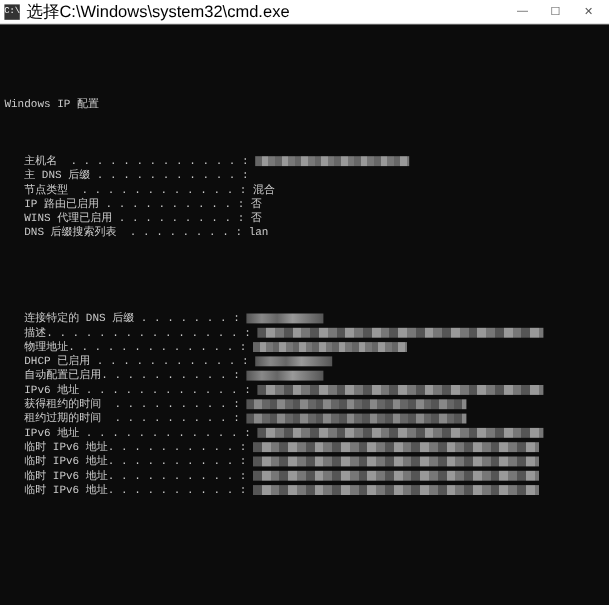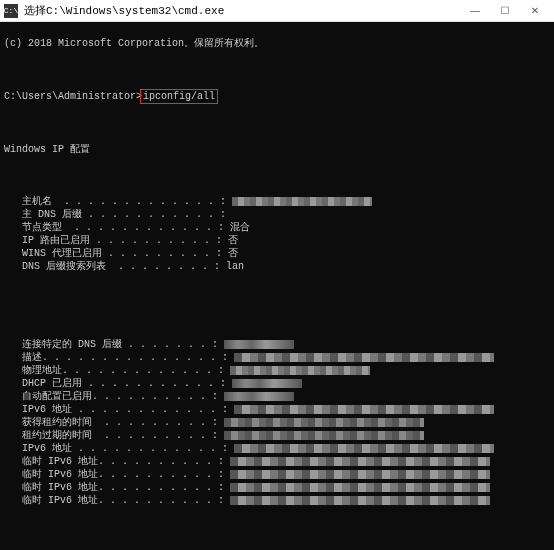--- a/index.html
+++ b/index.html
@@ -27,22 +27,22 @@
       margin-right: 6px;
       display: flex;
       align-items: center;
       justify-content: center;
       font-size: 8px;
       color: #fff;
     }
     .titlebar-text {
       flex: 1;
       color: #000;
-      font-family: Liberation Mono, monospace;
-      font-size: 11px;
+      font-family: Liberation Sans, sans-serif;
+      font-size: 15px;
     }
     .titlebar-controls {
       display: flex;
       gap: 0;
     }
     .titlebar-btn {
       width: 30px;
       height: 20px;
       display: flex;
       align-items: center;
@@ -80,23 +80,21 @@
     </div>
   <div class="titlebar-text">选择C:\Windows\system32\cmd.exe</div>
   <div class="titlebar-controls">
     <div class="titlebar-btn">—</div>
     <div class="titlebar-btn">☐</div>
     <div class="titlebar-btn">✕</div>
   </div>
 </div>
 
 <div class="terminal">
-<span class="line">(c) 2018 Microsoft Corporation。保留所有权利。</span>
 <span class="line"> </span>
-<span class="line"><span>C:\Users\Administrator&gt;</span><span class="highlight-box"><span>ipconfig/all</span></span></span>
 <span class="line"> </span>
 <span class="line">Windows IP 配置</span>
 <span class="line"> </span>
 <div id="sec-ip"><div class="row"><span class="label-col">   主机名  . . . . . . . . . . . . . :</span><span class="value-col"> <span class="mosaic-md"></span></span></div><div class="row"><span class="label-col">   主 DNS 后缀 . . . . . . . . . . . :</span><span class="value-col"></span></div><div class="row"><span class="label-col">   节点类型  . . . . . . . . . . . . :</span><span class="value-col"> 混合</span></div><div class="row"><span class="label-col">   IP 路由已启用 . . . . . . . . . . :</span><span class="value-col"> 否</span></div><div class="row"><span class="label-col">   WINS 代理已启用 . . . . . . . . . :</span><span class="value-col"> 否</span></div><div class="row"><span class="label-col">   DNS 后缀搜索列表  . . . . . . . . :</span><span class="value-col"> lan</span></div></div>
 <span class="line"> </span>
 <span class="line"> </span>
 <div id="sec-eth"><div class="row"><span class="label-col">   连接特定的 DNS 后缀 . . . . . . . :</span><span class="value-col"> <span class="mosaic-sm"></span></span></div><div class="row"><span class="label-col">   描述. . . . . . . . . . . . . . . :</span><span class="value-col"> <span class="mosaic-xl"></span></span></div><div class="row"><span class="label-col">   物理地址. . . . . . . . . . . . . :</span><span class="value-col"> <span class="mosaic-md"></span></span></div><div class="row"><span class="label-col">   DHCP 已启用 . . . . . . . . . . . :</span><span class="value-col"> <span class="mosaic-sm"></span></span></div><div class="row"><span class="label-col">   自动配置已启用. . . . . . . . . . :</span><span class="value-col"> <span class="mosaic-sm"></span></span></div><div class="row"><span class="label-col">   IPv6 地址 . . . . . . . . . . . . :</span><span class="value-col"> <span class="mosaic-xl"></span></span></div><div class="row"><span class="label-col">   获得租约的时间  . . . . . . . . . :</span><span class="value-col"> <span class="mosaic-lg"></span></span></div><div class="row"><span class="label-col">   租约过期的时间  . . . . . . . . . :</span><span class="value-col"> <span class="mosaic-lg"></span></span></div><div class="row"><span class="label-col">   IPv6 地址 . . . . . . . . . . . . :</span><span class="value-col"> <span class="mosaic-xl"></span></span></div><div class="row"><span class="label-col">   临时 IPv6 地址. . . . . . . . . . :</span><span class="value-col"> <span class="mosaic-xl"></span></span></div><div class="row"><span class="label-col">   临时 IPv6 地址. . . . . . . . . . :</span><span class="value-col"> <span class="mosaic-xl"></span></span></div><div class="row"><span class="label-col">   临时 IPv6 地址. . . . . . . . . . :</span><span class="value-col"> <span class="mosaic-xl"></span></span></div><div class="row"><span class="label-col">   临时 IPv6 地址. . . . . . . . . . :</span><span class="value-col"> <span class="mosaic-xl"></span></span></div></div>
 
 
 

